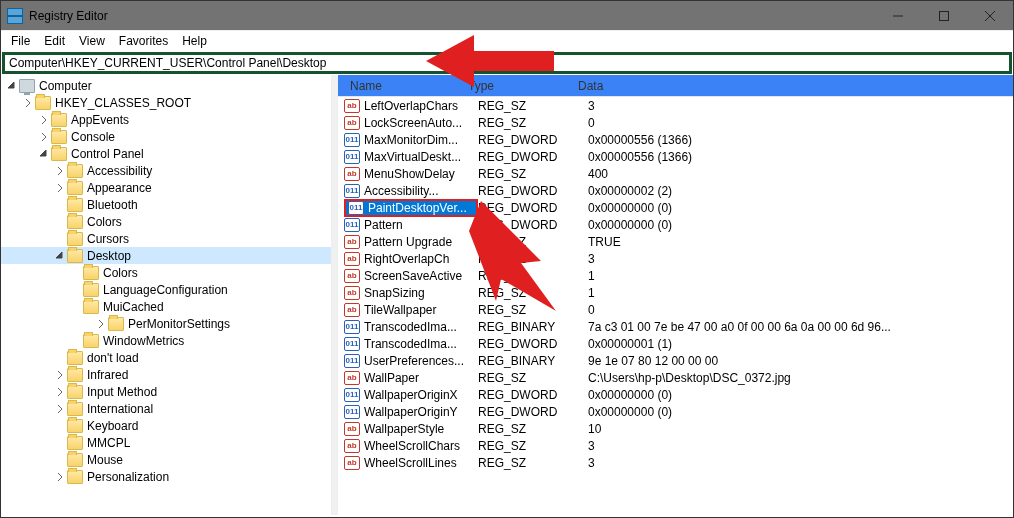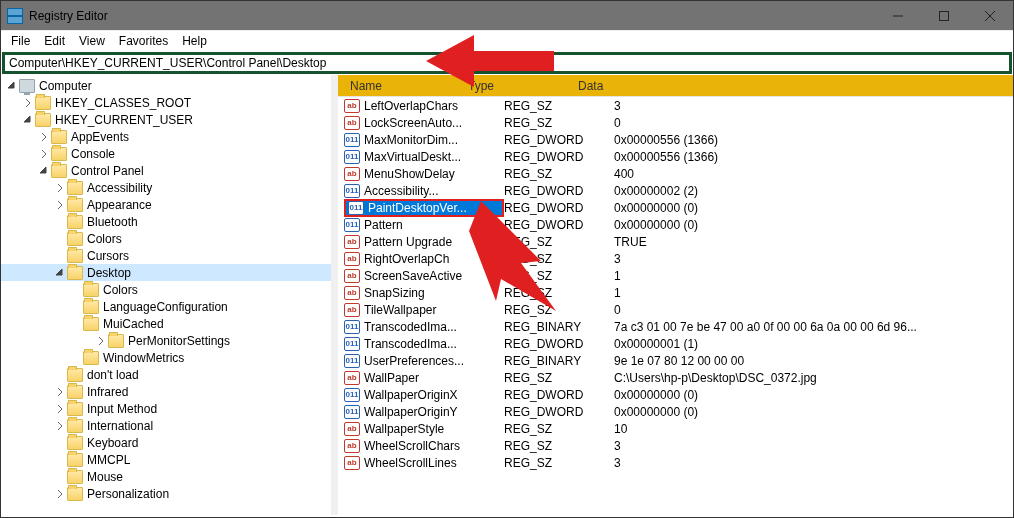--- a/index.html
+++ b/index.html
@@ -25,35 +25,35 @@
   .tree .node .icon { width: 16px; height: 14px; margin-right: 4px; flex-shrink: 0; }
   .folder-icon { background: linear-gradient(#ffe9a6,#f9d36a); border: 1px solid #d9b84c; border-radius: 1px; position:relative; }
   .folder-icon::before{content:"";position:absolute;top:-3px;left:0;width:7px;height:3px;background:#f9d36a;border:1px solid #d9b84c;border-bottom:none;border-radius:1px 1px 0 0;}
   .computer-icon { background:#cfd8dc;border:1px solid #90a4ae;border-radius:1px;position:relative; }
   .computer-icon::after{content:"";position:absolute;bottom:-3px;left:4px;width:6px;height:3px;background:#90a4ae;}
   .tree .node.selected { background: #cde8ff; }
   .tree .node.selected .label { }
   .tree .label { }
   .vsplit { width: 6px; background: #f0f0f0; cursor: ew-resize; }
   .list { flex: 1; overflow: hidden; position: relative; }
-  .list-header { display: flex; height: 22px; align-items: center; border-bottom: 1px solid #e5e5e5; background: #eab308; padding-left: 6px; }
+  .list-header { display: flex; height: 22px; align-items: center; border-bottom: 1px solid #e5e5e5; background: #3b82f6; padding-left: 6px; }
   .list-header .col { padding: 0 6px; color: #333; }
   .list-header .col.name { width: 118px; }
   .list-header .col.type { width: 110px; }
   .list-header .col.data { flex: 1; }
   .list-body { overflow-y: scroll; height: calc(100% - 22px); }
   .row { display: flex; align-items: center; height: 17px; padding-left: 6px; cursor: default; }
   .row .val-icon { width: 16px; height: 14px; margin-right: 4px; border-radius: 2px; display:inline-flex; align-items:center; justify-content:center; font-size:8px; font-weight:bold; flex-shrink:0; }
   .val-icon.sz { background:#fff;border:1px solid #c0392b;color:#c0392b; }
   .val-icon.dw { background:#fff;border:1px solid #2962b5;color:#2962b5;text-align:center; }
   .row .c-name { width: 114px; overflow: hidden; text-overflow: ellipsis; white-space: nowrap; }
   .row .c-type { width: 110px; }
   .row .c-data { flex: 1; overflow: hidden; text-overflow: ellipsis; white-space: nowrap; }
   .row.selected .c-name-wrap { background: #0078d7; color: #fff; border: 2px solid #e02020; padding: 0 2px; display:flex; align-items:center; }
-  .c-name-wrap { display:flex; align-items:center; width:160px; }
+  .c-name-wrap { display:flex; align-items:center; width:134px; }
   
   .arrow1 { position:absolute; left:425px; top:12px; pointer-events:none; z-index:50; }
   .arrow2 { position:absolute; left:440px; top:200px; pointer-events:none; z-index:50; }
   ::-webkit-scrollbar { width: 17px; }
   ::-webkit-scrollbar-track { background:#f0f0f0; }
   ::-webkit-scrollbar-thumb { background:#c2c2c2; border:1px solid #a0a0a0; }
 </style>
 </head>
 <body>
 
@@ -105,29 +105,20 @@
       </div>
       <div class="node" style="padding-left: 20px;">
         <span class="caret">
           <svg viewBox="0 0 8 8">
             <polyline points="2,0 6,4 2,8"></polyline>
           </svg>
         </span>
         <span class="icon folder-icon"></span>
         <span class="label">HKEY_CLASSES_ROOT</span>
       </div>
-      <div class="node" style="padding-left: 20px;">
-        <span class="caret open">
-          <svg viewBox="0 0 8 8">
-            <polygon points="0,6 6,6 6,0"></polygon>
-          </svg>
-        </span>
-        <span class="icon folder-icon"></span>
-        <span class="label">HKEY_CURRENT_USER</span>
-      </div>
       <div class="node" style="padding-left: 36px;">
         <span class="caret">
           <svg viewBox="0 0 8 8">
             <polyline points="2,0 6,4 2,8"></polyline>
           </svg>
         </span>
         <span class="icon folder-icon"></span>
         <span class="label">AppEvents</span>
       </div>
       <div class="node" style="padding-left: 36px;">

